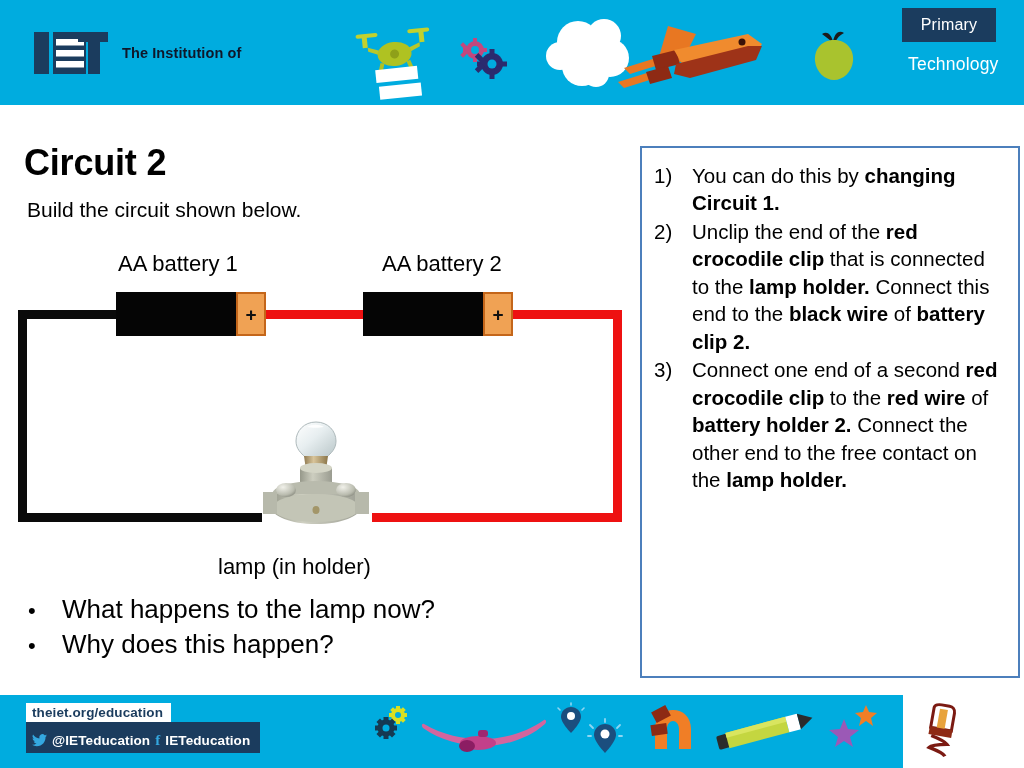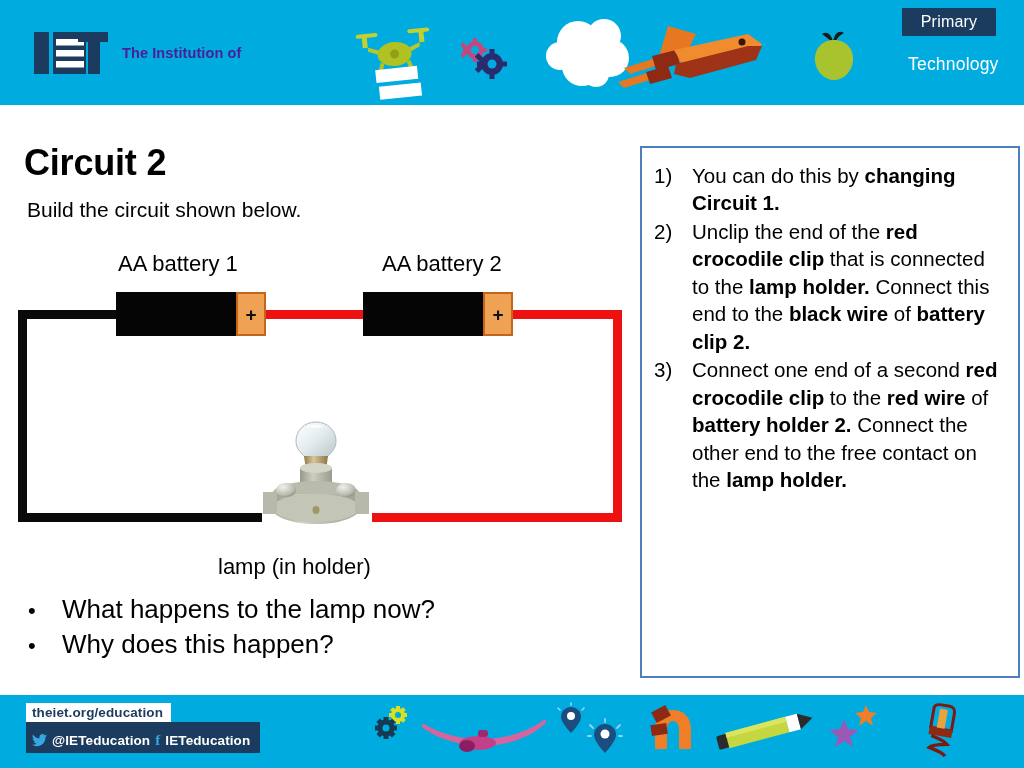--- a/index.html
+++ b/index.html
@@ -28,31 +28,31 @@
     left: 34px; top: 32px;
     display: flex;
     align-items: center;
   }
   .iet-mark {
     position: relative;
     width: 74px; height: 42px;
   }
   .iet-tagline {
     margin-left: 14px;
-    color: #4c1d95;
+    color: #0f172a;
     font-size: 14.5px;
     font-weight: bold;
     line-height: 1.28;
     letter-spacing: 0.1px;
     white-space: nowrap;
   }
   .primary-badge {
     position: absolute;
     left: 902px; top: 8px;
-    width: 94px; height: 28px;
+    width: 94px; height: 34px;
     background: #1B3C5E;
     color: #ffffff;
     font-size: 16px;
     display: flex;
     align-items: center;
     justify-content: center;
     letter-spacing: 0.2px;
   }
   .education-label {
     position: absolute;
@@ -158,21 +158,21 @@
     flex: 0 0 38px;
     width: 38px;
   }
   .instr-text { flex: 1 1 auto; }
   .instr-text b { font-weight: bold; }
 
   
   .footer {
     position: absolute;
     left: 0; top: 695px;
-    width: 1024px; height: 73px;
+    width: 903px; height: 73px;
     background: #00ACDF;
   }
   .foot-url {
     position: absolute;
     left: 26px; top: 8px;
     background: #ffffff;
     color: #1B3C5E;
     font-size: 13.5px;
     font-weight: bold;
     padding: 2px 8px 2px 6px;

